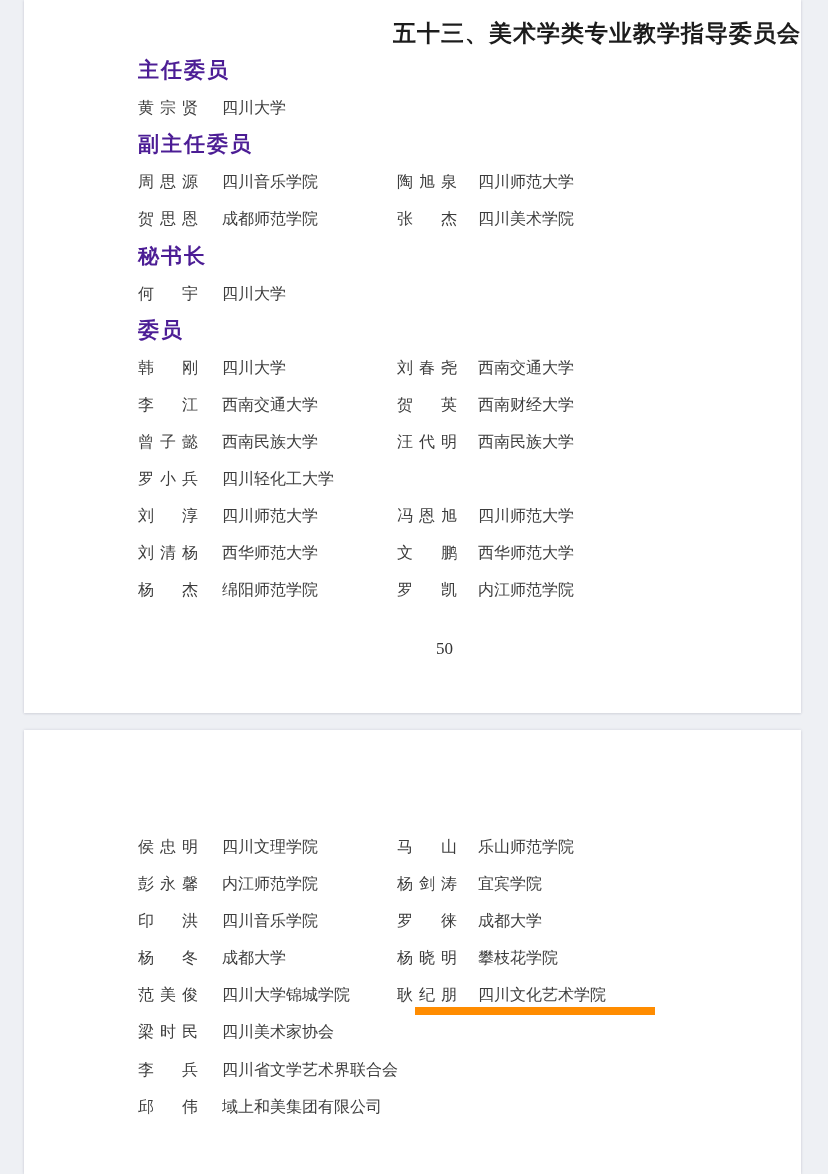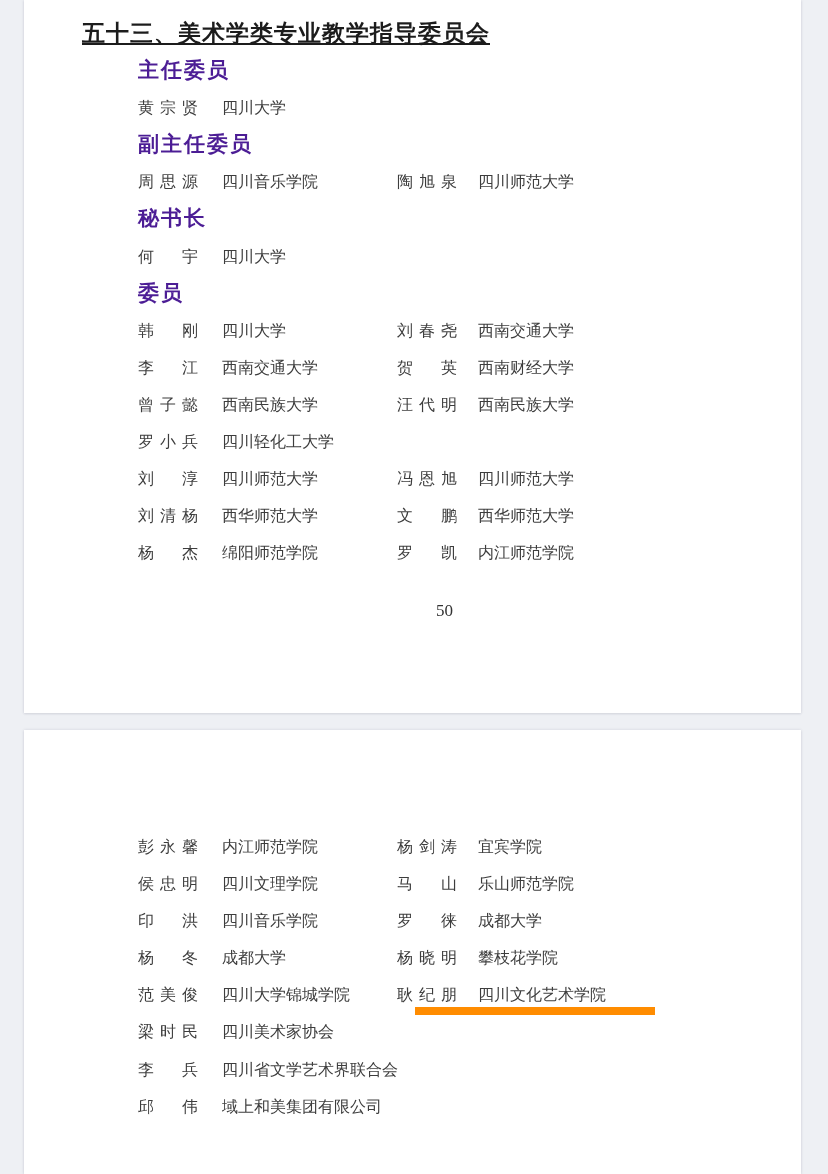--- a/index.html
+++ b/index.html
@@ -14,22 +14,22 @@
     box-shadow:0 0 3px rgba(40,40,70,.12), 0 1px 2px rgba(40,40,70,.08);
   }
   #page1 { top:0; height:713px; }
   #page2 { top:730px; height:444px; }
 
   .content-1 { padding-top:15px; }
   .content-2 { padding-top:98px; }
 
   .line { height:37.1px; line-height:37.1px; white-space:nowrap; color:#3d3d3d; font-size:16px; }
   .title-line {
-    text-align:left; padding-left:58px;
-    font-size:23px; font-weight:bold; color:#1c1c1c; letter-spacing:1px;text-decoration:underline;
+    text-align:right; padding-left:58px;
+    font-size:23px; font-weight:bold; color:#1c1c1c; letter-spacing:1px;
   }
   .header-line {
     margin-left:114px; font-size:21px; font-weight:bold; color:#4c1d95; letter-spacing:2px;
   }
   .row { display:grid; grid-template-columns:259px auto; margin-left:114px; }
   .cell { white-space:nowrap; overflow:visible; }
   .nm { display:inline-block; min-width:60px; text-align:justify; text-align-last:justify; }
   .cell-l .inst { margin-left:24px; }
   .cell-r .inst { margin-left:21px; }
   .shift { padding-left:30px; }
@@ -63,20 +63,28 @@
       <div class="line header-line">副主任委员</div>
 
       <div class="line row">
         <div class="cell cell-l">
           <span class="nm">周思源</span><span class="inst">四川音乐学院</span>
         </div>
         <div class="cell cell-r">
           <span class="nm">陶旭泉</span><span class="inst">四川师范大学</span>
         </div>
       </div>
+      <div class="line row">
+        <div class="cell cell-l">
+          <span class="nm">贺思恩</span><span class="inst">成都师范学院</span>
+        </div>
+        <div class="cell cell-r">
+          <span class="nm">张　杰</span><span class="inst">四川美术学院</span>
+        </div>
+      </div>
 
       <div class="line header-line">秘书长</div>
 
       <div class="line row">
         <div class="cell cell-l">
           <span class="nm">何　宇</span><span class="inst">四川大学</span>
         </div>
       </div>
 
       <div class="line header-line">委员</div>
@@ -137,32 +145,32 @@
 
       <div class="pagenum-line">50</div>
     </div>
   </div>
 
   <div class="page" id="page2">
     <div class="content-2">
 
       <div class="line row">
         <div class="cell cell-l">
+          <span class="nm">侯忠明</span><span class="inst">四川文理学院</span>
+        </div>
+        <div class="cell cell-r">
+          <span class="nm">马　山</span><span class="inst">乐山师范学院</span>
+        </div>
+      </div>
+      <div class="line row">
+        <div class="cell cell-l">
           <span class="nm">彭永馨</span><span class="inst">内江师范学院</span>
         </div>
         <div class="cell cell-r">
           <span class="nm">杨剑涛</span><span class="inst">宜宾学院</span>
-        </div>
-      </div>
-      <div class="line row">
-        <div class="cell cell-l">
-          <span class="nm">侯忠明</span><span class="inst">四川文理学院</span>
-        </div>
-        <div class="cell cell-r">
-          <span class="nm">马　山</span><span class="inst">乐山师范学院</span>
         </div>
       </div>
       <div class="line row">
         <div class="cell cell-l">
           <span class="nm">印　洪</span><span class="inst">四川音乐学院</span>
         </div>
         <div class="cell cell-r">
           <span class="nm">罗　徕</span><span class="inst">成都大学</span>
         </div>
       </div>

